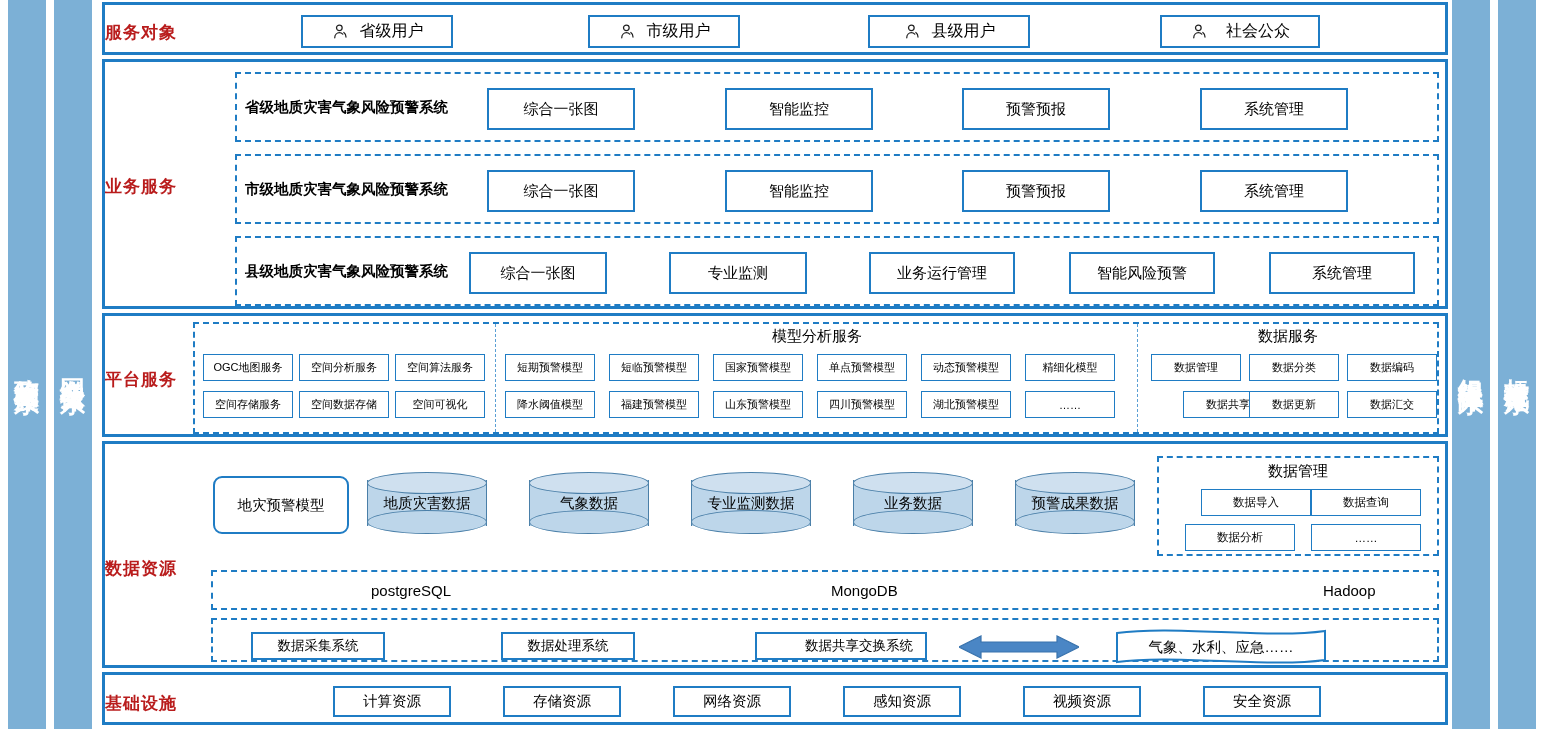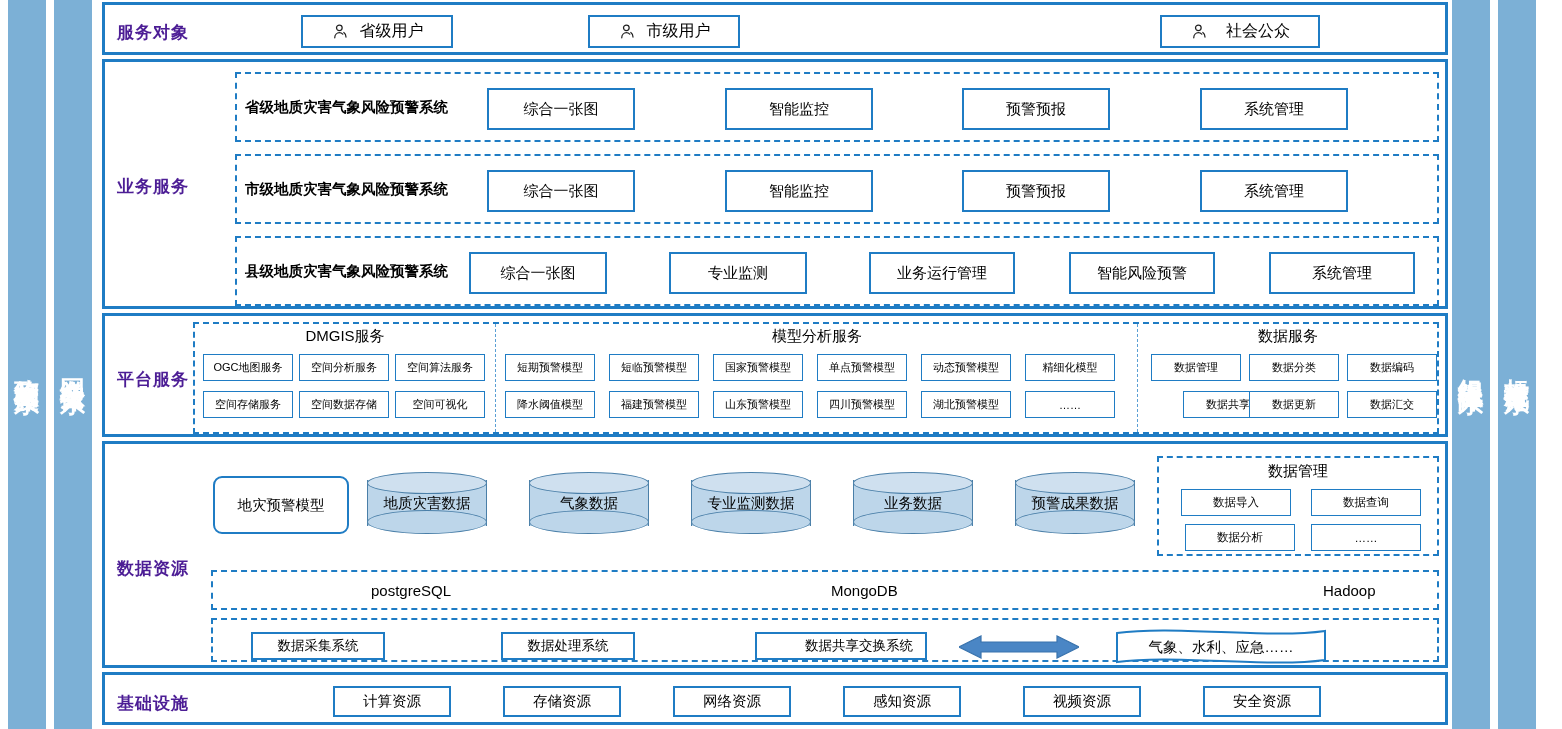--- a/index.html
+++ b/index.html
@@ -51,24 +51,24 @@
   }
 
   .panel{
     position:absolute;
     border:3px solid #1f7cc4;
     background:#fff;
     box-sizing:border-box;
   }
   .panel-label{
     position:absolute;
-    left:12px;
+    left:0;
     font-weight:bold;
     font-size:17px;
-    color:#4c1d95;
+    color:#b91c1c;
     letter-spacing:1px;
     white-space:nowrap;
   }
 
   
   .chip{
     border:2px solid #1f7cc4;
     background:#fff;
     box-sizing:border-box;
     display:flex;
@@ -295,20 +295,30 @@
         <span class="person-icon">
           <svg viewBox="0 0 24 24" width="20" height="20">
               <circle cx="10" cy="7" r="3.4" fill="none" stroke="#222" stroke-width="1.5"></circle>
               <path d="M4.5 19c0-3.6 2.6-6.2 5.6-6.2 1.6 0 3 .7 4 1.8" fill="none" stroke="#222" stroke-width="1.5" stroke-linecap="round"></path>
               <path d="M15.4 12.6c1.6 1.1 2.6 3.1 2.6 5.4" fill="none" stroke="#222" stroke-width="1.5" stroke-linecap="round"></path>
             </svg>
         </span>
         <span>市级用户</span>
       </div>
 
+      <div class="audience-chip" style="left:763px;width:162px;">
+        <span class="person-icon">
+          <svg viewBox="0 0 24 24" width="20" height="20">
+              <circle cx="10" cy="7" r="3.4" fill="none" stroke="#222" stroke-width="1.5"></circle>
+              <path d="M4.5 19c0-3.6 2.6-6.2 5.6-6.2 1.6 0 3 .7 4 1.8" fill="none" stroke="#222" stroke-width="1.5" stroke-linecap="round"></path>
+              <path d="M15.4 12.6c1.6 1.1 2.6 3.1 2.6 5.4" fill="none" stroke="#222" stroke-width="1.5" stroke-linecap="round"></path>
+            </svg>
+        </span>
+        <span>县级用户</span>
+      </div>
 
       <div class="audience-chip" style="left:1055px;width:160px;gap:16px;">
         <span class="person-icon">
           <svg viewBox="0 0 24 24" width="20" height="20">
               <circle cx="10" cy="7" r="3.4" fill="none" stroke="#222" stroke-width="1.5"></circle>
               <path d="M4.5 19c0-3.6 2.6-6.2 5.6-6.2 1.6 0 3 .7 4 1.8" fill="none" stroke="#222" stroke-width="1.5" stroke-linecap="round"></path>
               <path d="M15.4 12.6c1.6 1.1 2.6 3.1 2.6 5.4" fill="none" stroke="#222" stroke-width="1.5" stroke-linecap="round"></path>
             </svg>
         </span>
         <span>社会公众</span>
@@ -343,21 +353,20 @@
         <div class="chip biz-chip" style="left:1032px;width:146px;">系统管理</div>
       </div>
     </div>
 
     <div class="panel" id="panel-platform">
       <div class="panel-label" style="top:52px;">平台服务</div>
 
       <div class="dashed" style="left:88px;top:6px;width:1246px;height:112px;">
 
         <div class="plat-group" style="left:0;top:0;width:300px;height:108px;border-right:1.5px dashed #5a9fd4;">
-          <div class="plat-title">DMGIS服务</div>
           <div class="chip small plat-cell" style="left:8px;top:30px;">OGC地图服务</div>
           <div class="chip small plat-cell" style="left:104px;top:30px;">空间分析服务</div>
           <div class="chip small plat-cell" style="left:200px;top:30px;">空间算法服务</div>
           <div class="chip small plat-cell" style="left:8px;top:67px;">空间存储服务</div>
           <div class="chip small plat-cell" style="left:104px;top:67px;">空间数据存储</div>
           <div class="chip small plat-cell" style="left:200px;top:67px;">空间可视化</div>
         </div>
 
         <div class="plat-group" style="left:302px;top:0;width:640px;height:108px;border-right:1.5px dashed #5a9fd4;">
           <div class="plat-title">模型分析服务</div>
@@ -419,21 +428,21 @@
       </div>
       <div class="cyl" style="left:910px;top:28px;">
         <div class="cyl-body"></div>
         <div class="cyl-bottom"></div>
         <div class="cyl-top"></div>
         <div class="cyl-label">预警成果数据</div>
       </div>
 
       <div class="dashed" style="left:1052px;top:12px;width:282px;height:100px;">
         <div style="position:absolute;top:4px;left:0;right:0;text-align:center;font-size:15px;">数据管理</div>
-        <div class="chip tiny" style="position:absolute;left:22px;top:31px;width:110px;height:27px;">数据导入</div>
+        <div class="chip tiny" style="position:absolute;left:42px;top:31px;width:110px;height:27px;">数据导入</div>
         <div class="chip tiny" style="position:absolute;left:152px;top:31px;width:110px;height:27px;">数据查询</div>
         <div class="chip tiny" style="position:absolute;left:26px;top:66px;width:110px;height:27px;">数据分析</div>
         <div class="chip tiny" style="position:absolute;left:152px;top:66px;width:110px;height:27px;">……</div>
       </div>
 
       <div class="dashed" style="left:106px;top:126px;width:1228px;height:40px;">
         <div class="db-row-item" style="left:158px;">postgreSQL</div>
         <div class="db-row-item" style="left:618px;">MongoDB</div>
         <div class="db-row-item" style="left:1110px;">Hadoop</div>
       </div>

